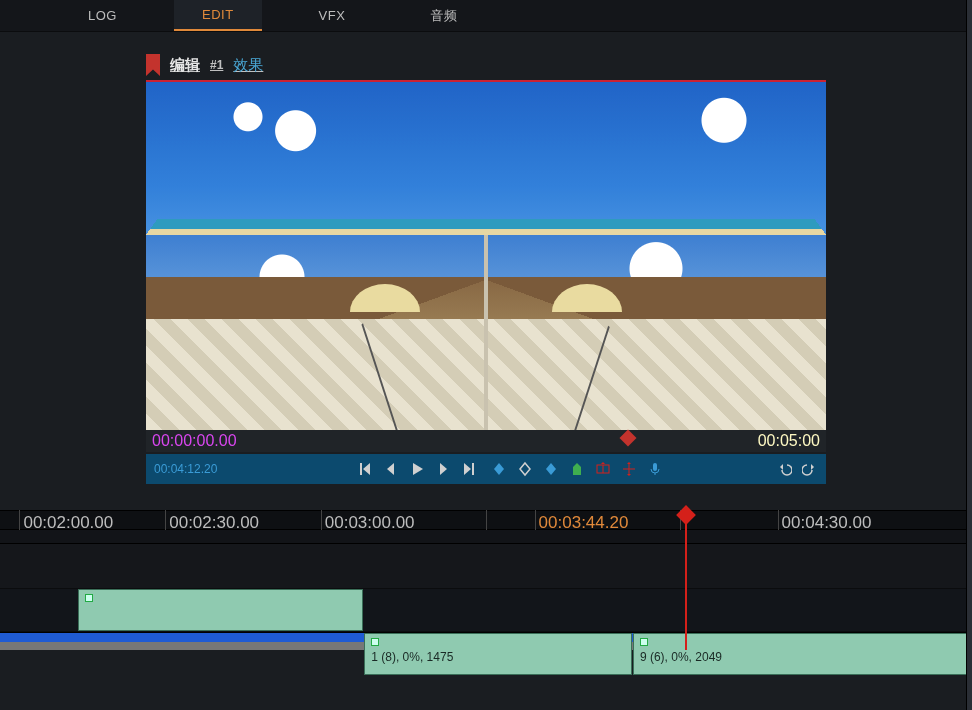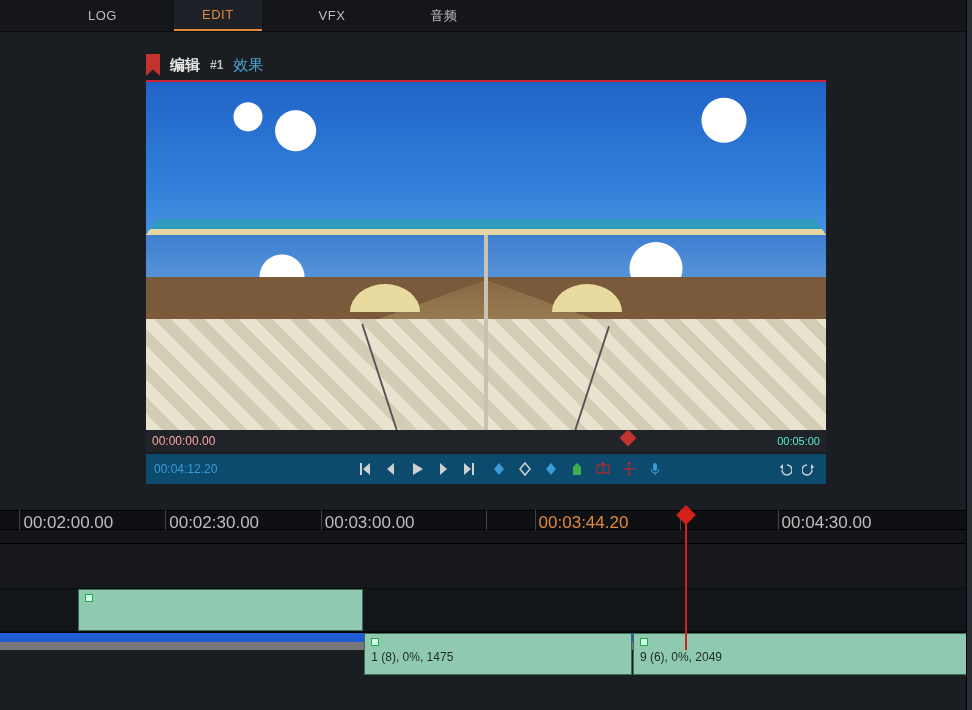--- a/index.html
+++ b/index.html
@@ -7,21 +7,21 @@
 
 
 .top-tabs { display: flex; align-items: stretch; height: 32px; background: #14161a; border-bottom: 1px solid #0b0c0e; padding-left: 60px; gap: 29px; }
 .top-tabs .tab { padding: 0 28px; display: flex; align-items: center; color: #bdbdbd; cursor: pointer; font-size: 13px; letter-spacing: .5px; }
 .top-tabs .tab.active { color: #e0893a; border-bottom: 2px solid #e0893a; background: #1e2228; }
 
 
 .viewer-wrap { margin-top: 22px; display: flex; justify-content: center; }
 .viewer { width: 680px; }
 
-.viewer-title { display: flex; align-items: center; gap: 10px; font-size: 15px; }
+.viewer-title { display: flex; align-items: center; gap: 10px; font-size: 15px; text-decoration: underline; }
 .ribbon { width: 14px; height: 22px; background: #c3332d; clip-path: polygon(0 0,100% 0,100% 100%,50% 70%,0 100%); }
 .viewer-title .bold { color: #e6e6e6; font-weight: 600; }
 .viewer-title .num { color: #c0c0c0; font-weight: 600; font-size: 12px; }
 .viewer-title .fx { color: #4aa8d6; }
 
 .preview { margin-top: 4px; width: 100%; height: 350px; border-top: 2px solid #c23; position: relative; overflow: hidden; }
 
 .preview .sky-top { position:absolute; inset:0 0 50% 0; background:
   radial-gradient(circle at 15% 20%, #fff 0 14px, transparent 15px),
   radial-gradient(circle at 22% 28%, #fff 0 20px, transparent 21px),
@@ -41,22 +41,22 @@
   repeating-linear-gradient(45deg,#e8e2cf 0 12px,#d4cdb6 12px 24px),
   linear-gradient(#b59a5a,#e8e2cf); }
 .preview .road { position:absolute; top:44%; left:50%; width:4px; height:56%; background:#bfb9a9; transform:translateX(-50%); clip-path: polygon(-260px 100%,260px 100%,6px 0,-6px 0); box-shadow: inset 0 0 0 40px #c9c2af; }
 .preview .road::before, .preview .road::after { content:""; position:absolute; top:0; bottom:0; width:2px; background:#555; }
 .preview .road::before{ left:-120px; transform:skewX(18deg);} .preview .road::after{ right:-120px; transform:skewX(-18deg);}
 .preview .pavilion { position:absolute; top:58%; width:70px; height:28px; background:#e9dba0; border-radius:50% 50% 0 0 / 100% 100% 0 0; }
 .preview .pavilion.l{ left:30%;} .preview .pavilion.r{ right:30%;}
 
 
 .mini-scrub { height: 22px; background: #202428; display:flex; align-items:center; position:relative; padding:0 6px; }
-.mini-scrub .tc { color:#fca5a5; font-size:12px; }
-.mini-scrub .right { margin-left:auto; color:#5eead4; font-size:11px; }
+.mini-scrub .tc { color:#d946ef; font-size:16px; }
+.mini-scrub .right { margin-left:auto; color:#fef9c3; font-size:16px; }
 .mini-scrub .playhead-mini { position:absolute; left:70%; top:2px; width:12px; height:12px; background:#c3332d; transform:rotate(45deg); }
 
 
 .transport { height: 30px; background:#0c4a6e; display:flex; align-items:center; padding:0 8px; gap:14px; margin-top:2px; }
 .transport .tc { color:#3a9bd6; font-size:12px; width:90px; }
 .transport .spacer { flex:1; }
 .transport .group { display:flex; gap:10px; align-items:center; }
 .ico { width:16px; height:16px; display:flex; align-items:center; justify-content:center; color:#d0d0d0; cursor:pointer; }
 .ico svg { width:16px; height:16px; display:block; }
 

